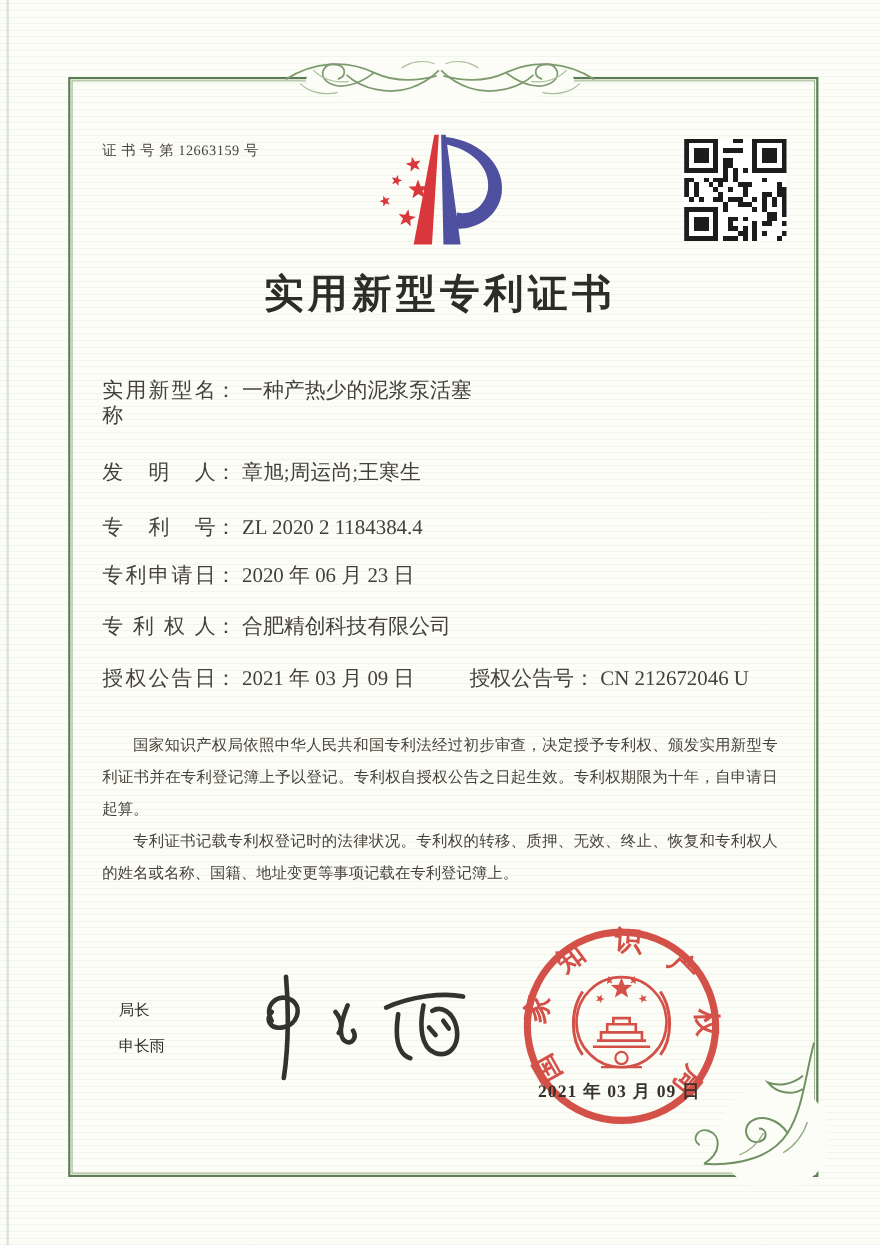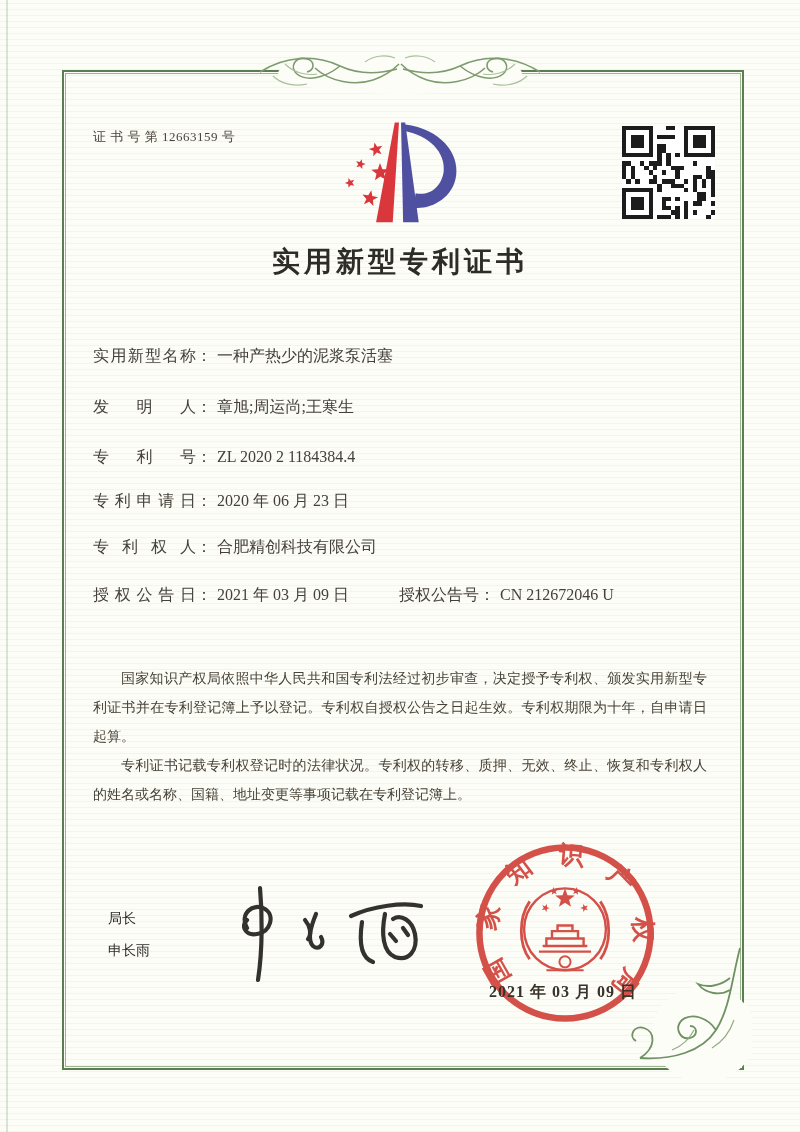--- a/index.html
+++ b/index.html
@@ -12,23 +12,23 @@
     font-family:"Liberation Serif","DejaVu Serif",serif;
     color:#45413a;
   }
   .page-edge{position:absolute;left:6px;top:0;bottom:0;width:2px;background:rgba(150,180,145,.35);}
   .frame{position:absolute;left:62px;top:70px;width:678px;height:996px;border:2px solid #5a7d52;}
   .frame-inner{position:absolute;inset:1px;border:1px solid #9db490;}
   .abs{position:absolute;}
   .cert-no{left:93px;top:128px;font-size:13px;color:#4a453c;letter-spacing:.5px;}
   .logo{left:322px;top:110px;}
   .qr{left:622px;top:126px;}
-  .title{left:0;right:0;top:243px;text-align:center;font-size:28px;letter-spacing:4px;
+  .title{left:0;right:0;top:243px;text-align:center;font-size:36px;letter-spacing:4px;
          color:#2e2c27;font-weight:600;}
-  .fields{left:93px;top:344px;width:616px;font-size:16px;line-height:23px;color:#45413a;}
+  .fields{left:93px;top:344px;width:616px;font-size:19px;line-height:23px;color:#45413a;}
   .f-row{white-space:normal;}
   .f-label{display:inline-block;width:103px;text-align:justify;text-align-last:justify;vertical-align:top;}
   .f-label2{display:inline-block;vertical-align:top;}
   .f-colon{margin-right:5px;vertical-align:top;}
   .f-value{display:inline-block;max-width:468px;vertical-align:top;}
   .mb28{margin-bottom:28px}.mb27{margin-bottom:27px}.mb21{margin-bottom:21px}
   .mb23{margin-bottom:23px}.mb25{margin-bottom:25px}.mb4{margin-bottom:4px}
   .pair2{margin-left:50px;}
   .paras{left:93px;top:664px;width:614px;font-size:14px;line-height:29px;
          text-align:justify;color:#474237;}

